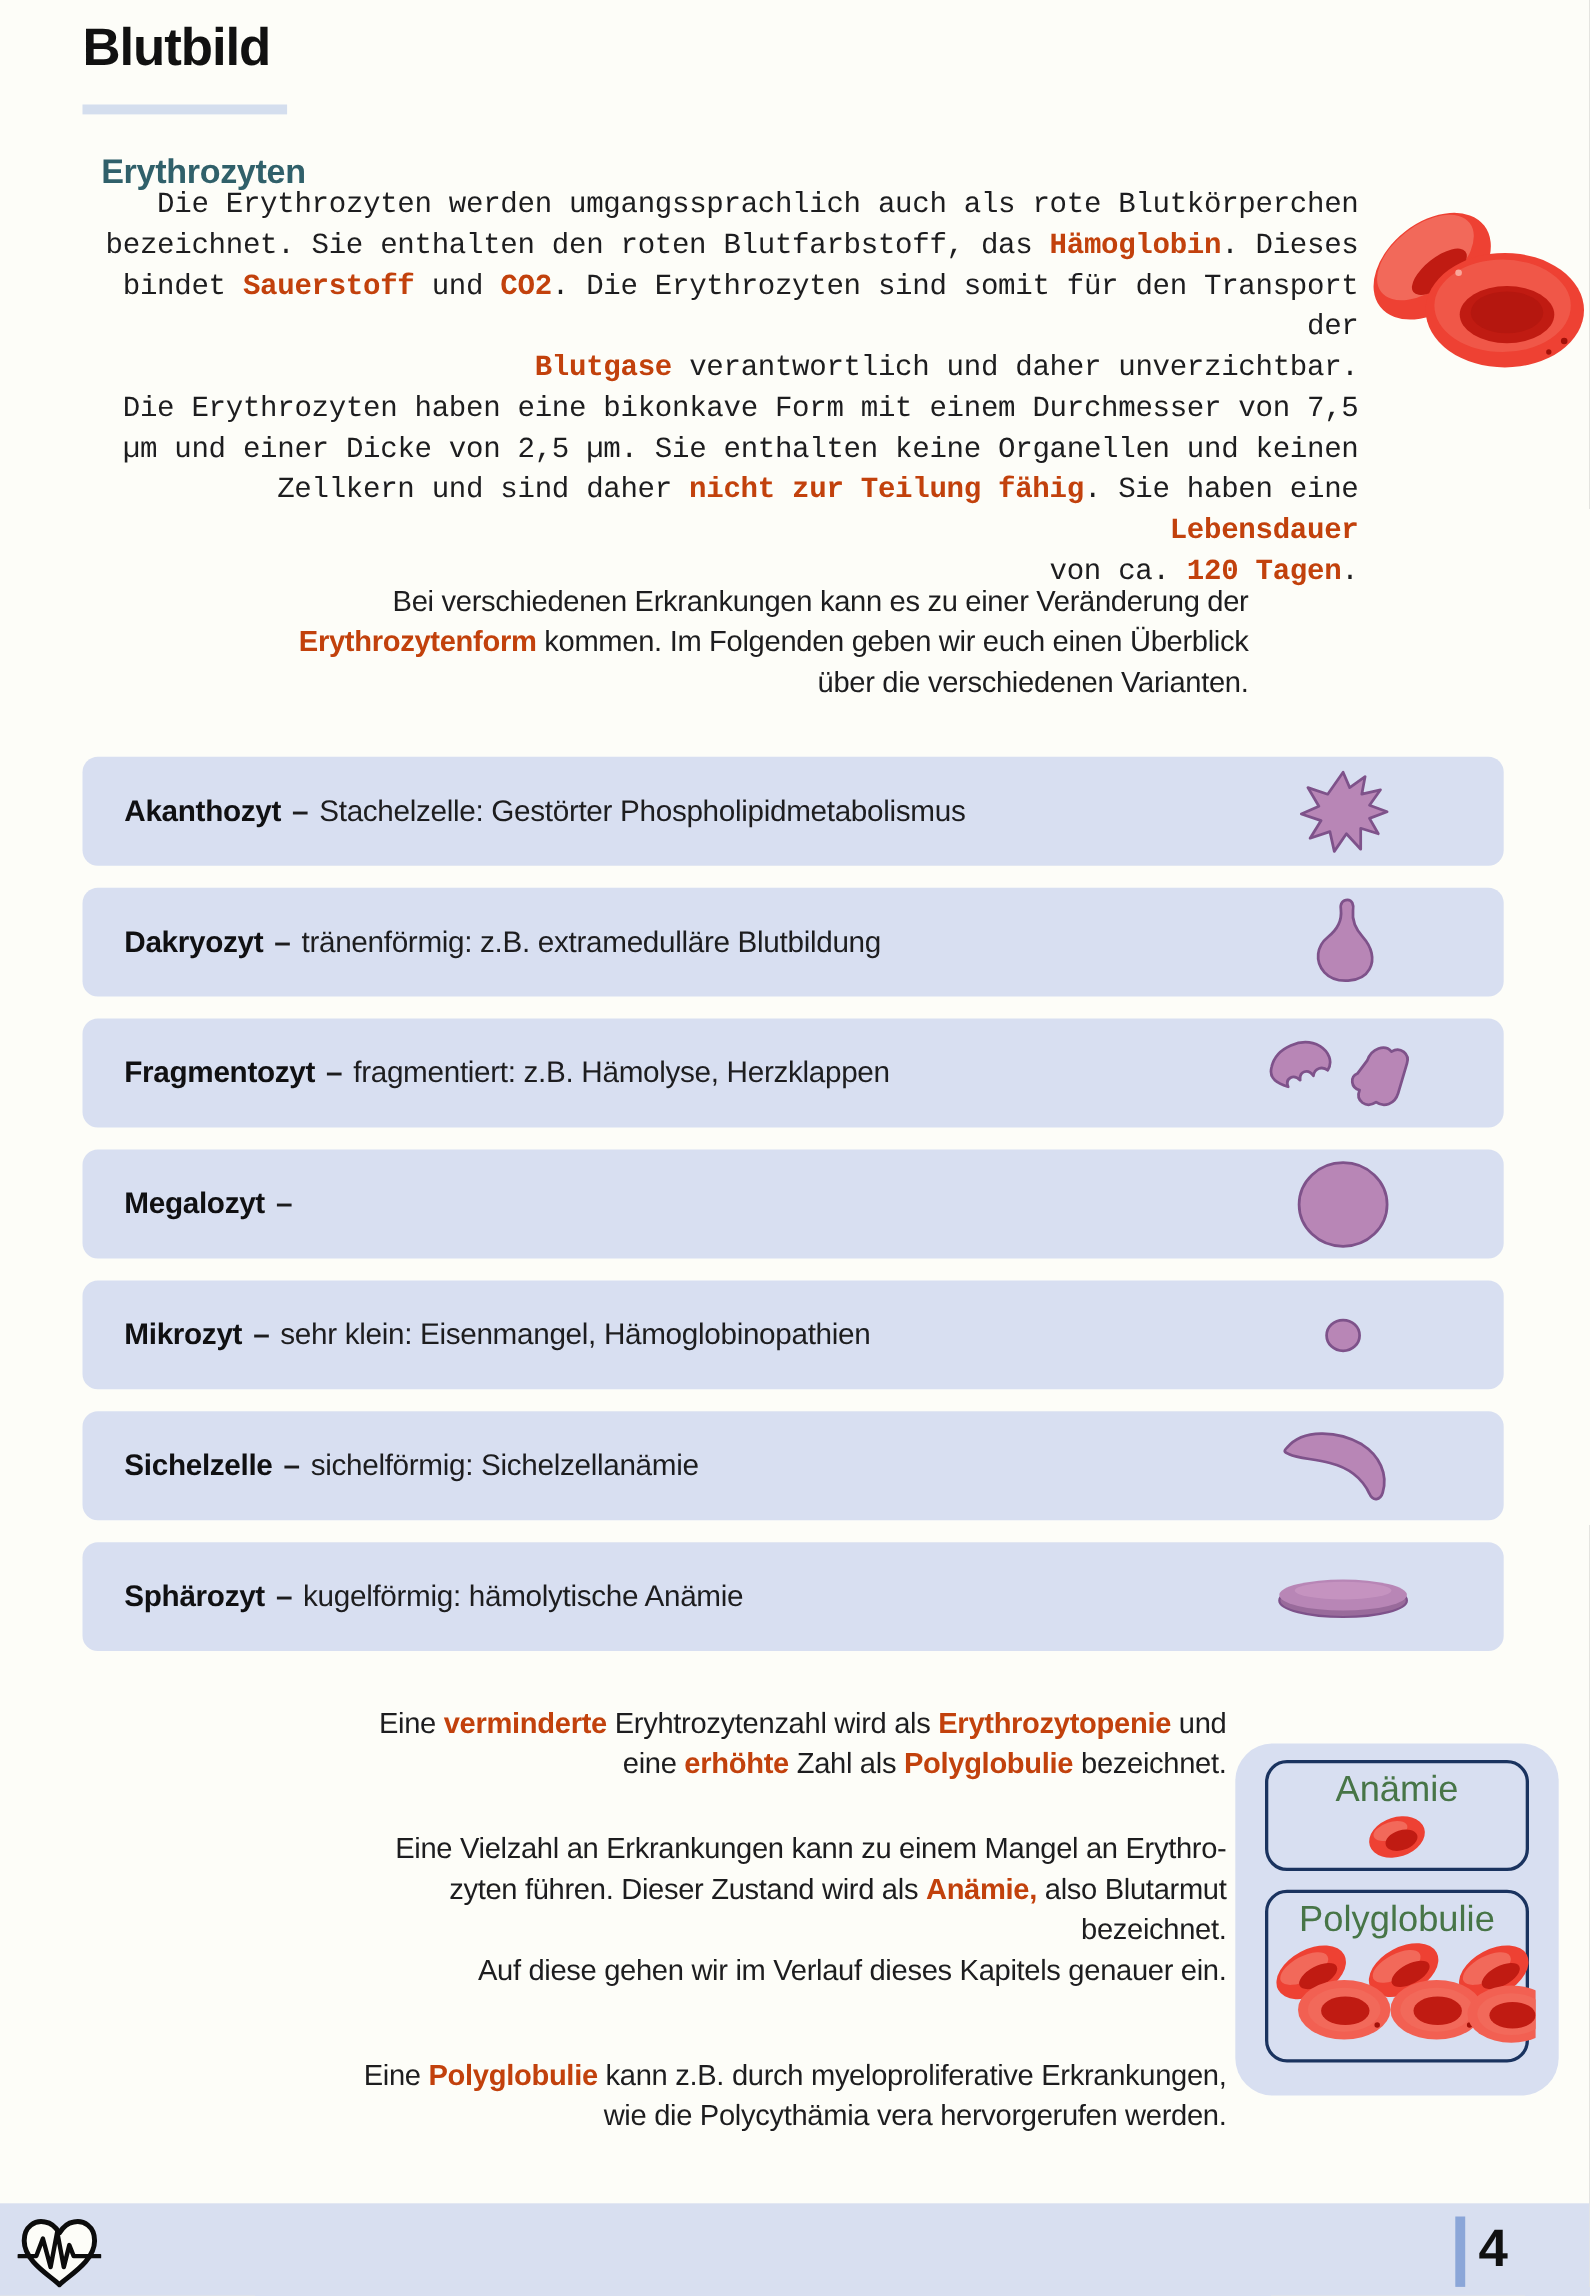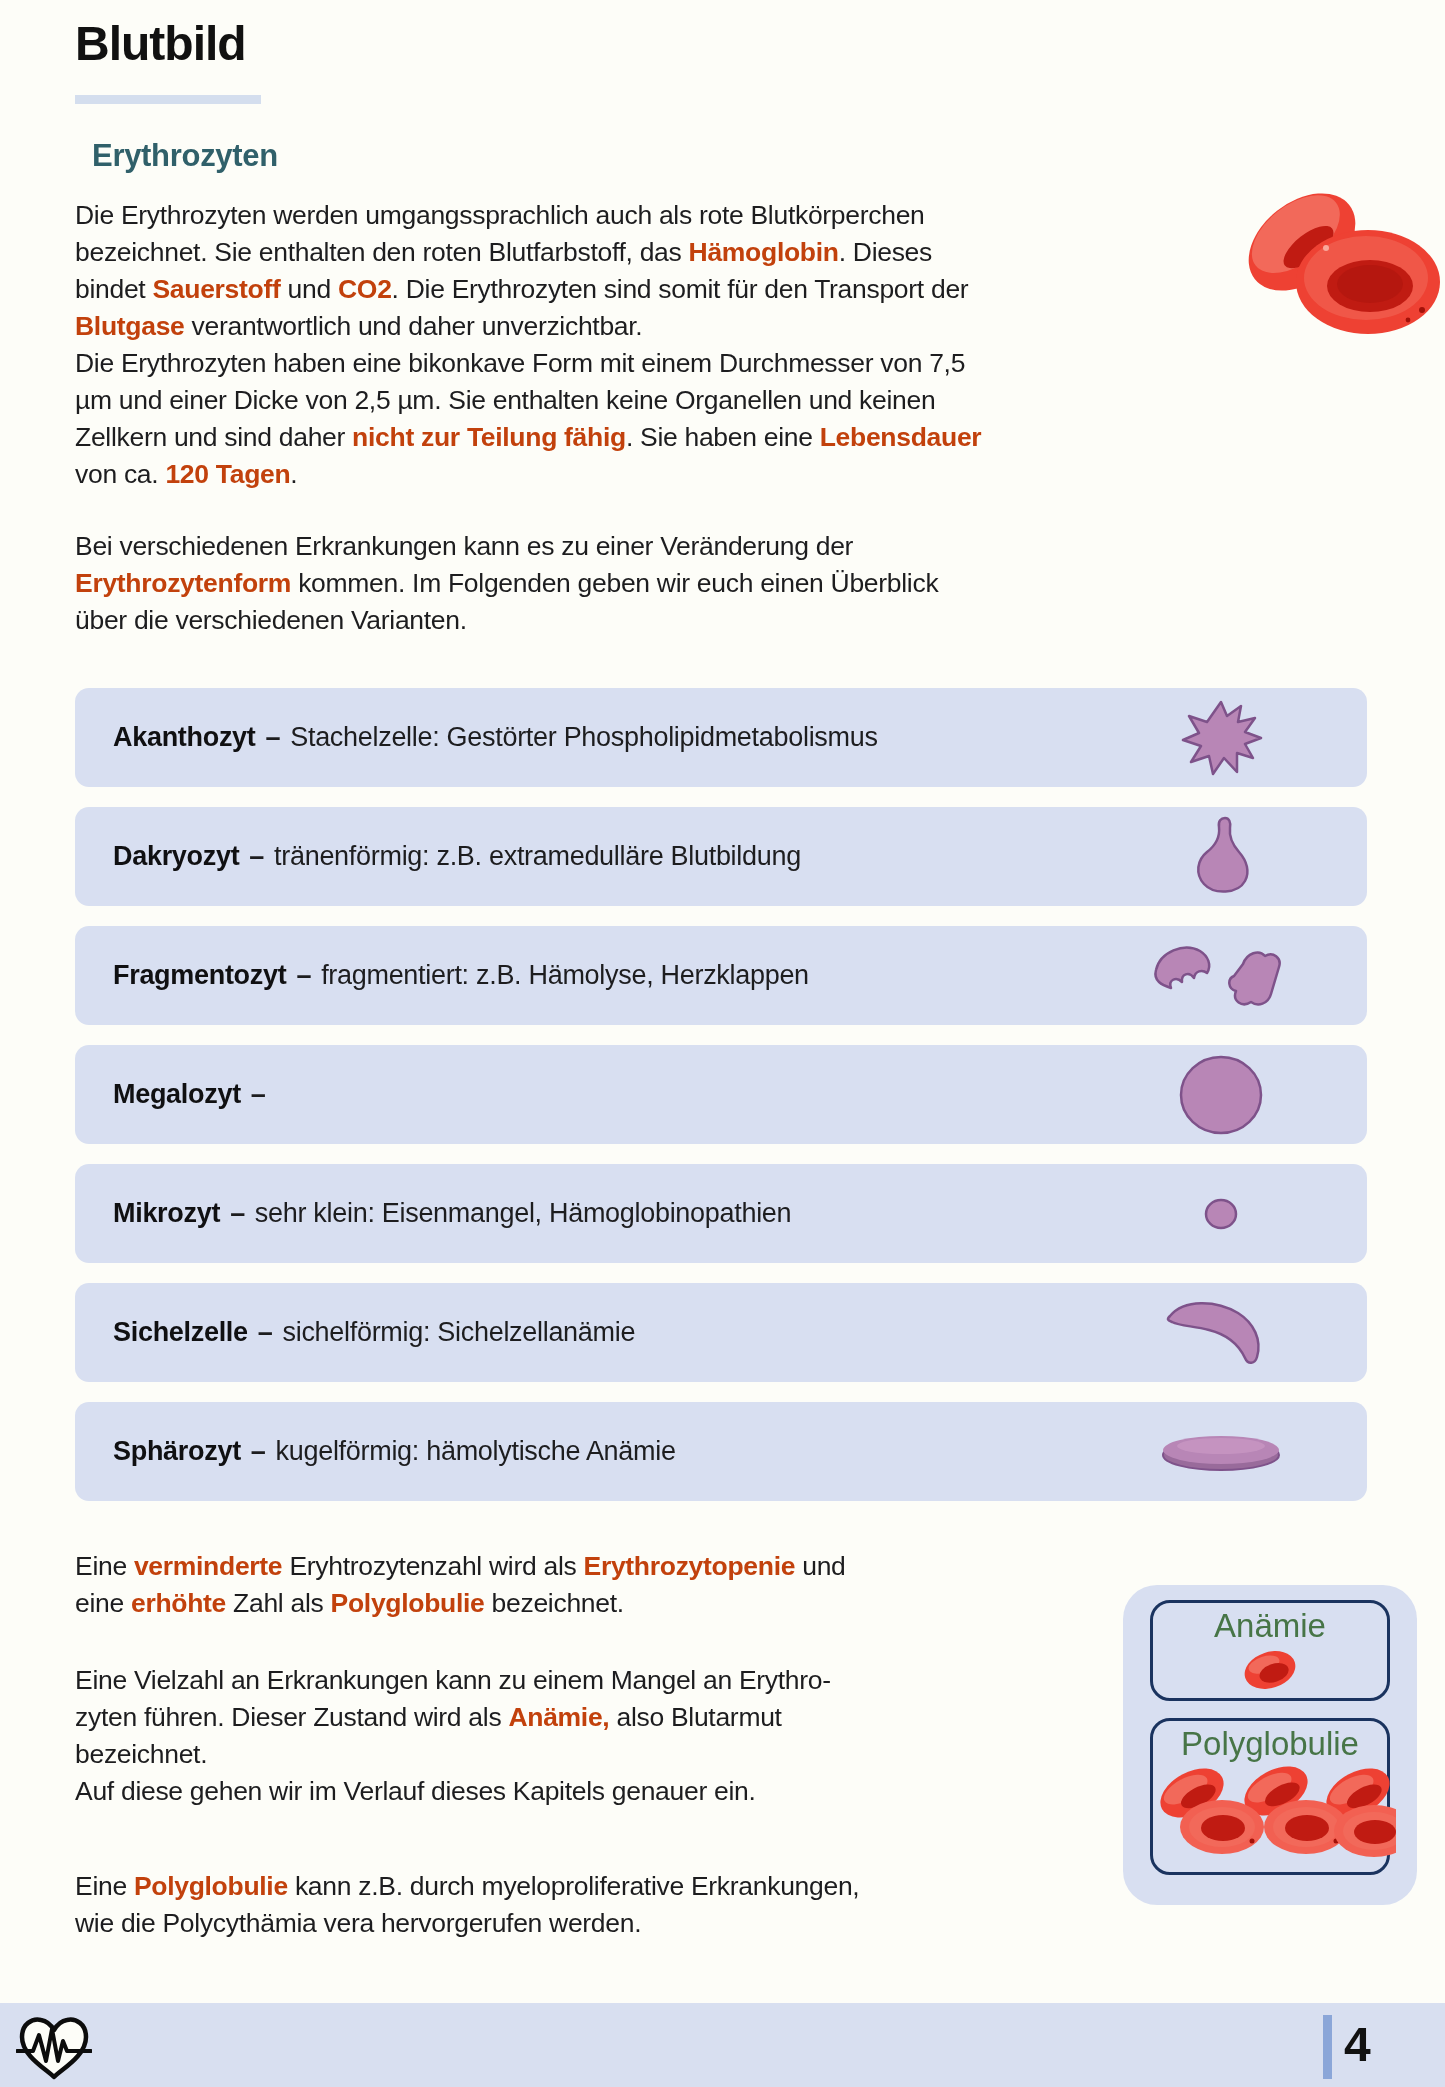--- a/index.html
+++ b/index.html
@@ -1,24 +1,24 @@
 <!DOCTYPE html>
 <html lang="de" style="--c-page_bg: #fdfdf8; --c-body_text: #1d1d1f; --c-heading_teal: #30606a; --c-underline: #d4deee; --c-box_bg: #d8dff1; --c-cell_mauve: #b886b6; --c-cell_mauve_outline: #7e528a; --c-red_main: #ee4133; --c-red_dark: #c01b12; --c-red_light: #f2695a; --c-green_label: #477547; --c-navy_border: #1a335f; --c-footer_strip: #d8dff0; --c-accent_bar: #8ba6d8;"><head>
 <meta charset="utf-8">
 <style>
   html,body{margin:0;padding:0;}
   body{font-family:"Liberation Sans","DejaVu Sans",sans-serif;background:#9a9a9a;}
   .page{position:relative;width:1445px;height:2087px;background:var(--c-page_bg);overflow:hidden;margin:0 auto;
-        color:var(--c-body_text);letter-spacing:-0.3px;}
+        color:var(--c-body_text);letter-spacing:-0.3px;text-align:right;}
   .page-title{position:absolute;left:75px;top:16px;font-size:48px;font-weight:700;letter-spacing:-1px;color:#111;}
   .title-underline{position:absolute;left:75px;top:95px;width:186px;height:9px;background:var(--c-underline);}
   .section-heading{position:absolute;left:92px;top:138px;font-size:31px;font-weight:700;color:var(--c-heading_teal);}
   .para{position:absolute;left:75px;font-size:26.5px;line-height:37px;color:var(--c-body_text);}
   .para strong{font-weight:700;color:#c2410c;}
-  .p-intro{top:197px;width:1160px;}
+  .p-intro{top:168px;width:1160px;font-family:Liberation Mono, monospace;}
   .p-variants-intro{top:528px;width:1060px;}
   .p-counts{top:1548px;width:1040px;}
   .p-anaemia{top:1662px;width:1040px;}
   .p-poly{top:1868px;width:1040px;}
   .rbc-illustration{position:absolute;left:1230px;top:180px;width:215px;height:160px;}
   .variant-list{position:absolute;left:75px;top:688px;width:1292px;}
   .variant-box{position:relative;height:99px;margin-bottom:20px;background:var(--c-box_bg);border-radius:14px;
                display:flex;align-items:center;padding-left:38px;box-sizing:border-box;font-size:27px;}
   .variant-box .vname{font-weight:700;color:#101012;}
   .variant-box .vdash{margin:0 10px;font-weight:600;}

